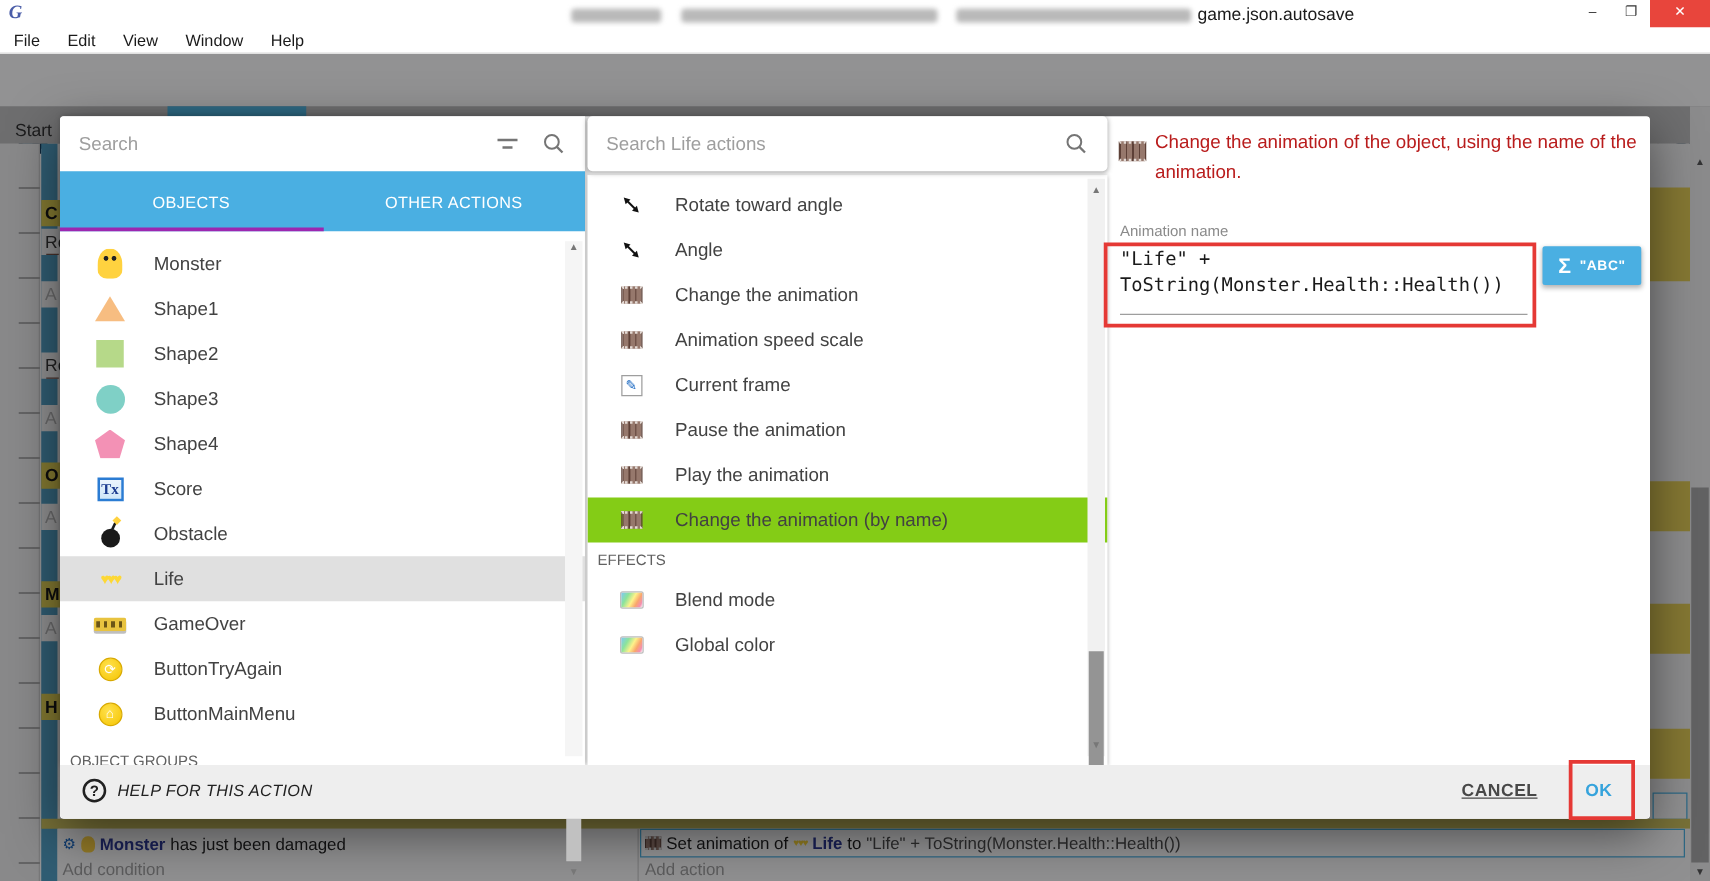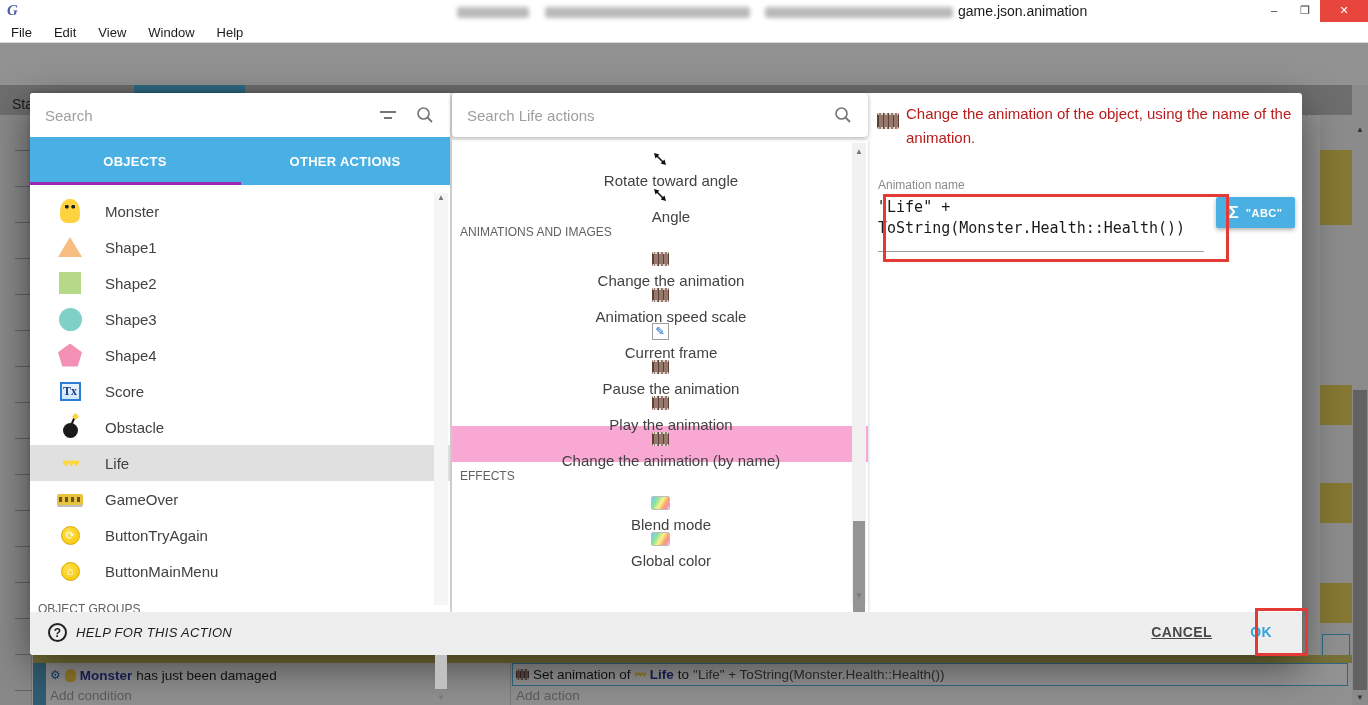--- a/index.html
+++ b/index.html
@@ -50,47 +50,47 @@
   .obj-name { font-weight:bold; color:#283593; }
   .add-ghost { position:absolute; font-size:13.5px; color:#9e9e9e; top:25px; }
   .action-box { position:absolute; left:466px; top:0; width:836px; height:23px; border:1px solid #49b2e3; background:#fff; display:flex; align-items:center; gap:4px; font-size:13.5px; color:#1a1a1a; padding-left:3px; white-space:nowrap; }
   .gear-mini { color:#1565c0; font-size:12px; }
   .monster-mini { width:11px; height:13px; background:#ffd23f; border-radius:45% 45% 35% 35%; display:inline-block; }
   .film-mini { width:13px; height:11px; background:repeating-linear-gradient(90deg,#5d4037 0 1px,#96786c 1px 4px); border-top:2px dotted #ddd; border-bottom:2px dotted #ddd; display:inline-block; }
   .hearts-mini { color:#fdd835; font-size:8px; letter-spacing:-1px; }
   .expr-gray { color:#4a4a4a; }
 
   
-  .dialog { position:absolute; left:30px; top:93px; width:1272px; height:562px; background:#fff; border-radius:3px; box-shadow:0 12px 40px rgba(0,0,0,.5); z-index:10; }
+  .dialog { position:absolute; left:48px; top:93px; width:1272px; height:562px; background:#fff; border-radius:3px; box-shadow:0 12px 40px rgba(0,0,0,.5); z-index:10; }
   .leftcard { position:absolute; left:0; top:0; width:420px; height:519px; background:#fff; box-shadow:1px 0 5px rgba(0,0,0,.28); border-radius:3px 0 0 0; }
   .searchrow { position:absolute; left:0; top:0; width:420px; height:44px; display:flex; align-items:center; }
   .searchrow input { border:none; outline:none; background:transparent; font:15px "Liberation Sans",sans-serif; color:#333; flex:1; margin-left:15px; }
   .searchrow input::placeholder { color:#9e9e9e; }
   .filter-ic { width:18px; height:12px; margin-right:18px; position:relative; }
   .filter-ic::before { content:""; position:absolute; left:0; top:2px; width:16px; height:2px; background:#757575; }
   .filter-ic::after { content:""; position:absolute; left:4px; top:8px; width:8px; height:2px; background:#757575; }
   .mag { width:18px; height:18px; margin-right:16px; flex:none; }
   .tabs { position:absolute; left:0; top:44px; width:420px; height:48px; background:#4aafe2; display:flex; }
-  .tab { flex:1; display:flex; align-items:center; justify-content:center; color:#fff; font-size:13px; font-weight:bold; letter-spacing:.3px; }
+  .tab { flex:1; display:flex; align-items:center; justify-content:center; color:#fff; font-size:13px; font-weight:normal; letter-spacing:.3px; }
   .tab-underline { position:absolute; left:0; bottom:0; width:211px; height:3px; background:#9c27b0; }
   .objlist { position:absolute; left:0; top:92px; width:420px; height:427px; overflow:hidden; padding-top:8px; }
   .obj-row { height:36px; display:flex; align-items:center; padding-left:27px; }
   .obj-row.selected { background:#e0e0e0; }
   .oicon { width:26px; height:26px; display:flex; align-items:center; justify-content:center; margin-right:22px; flex:none; }
   .olabel, .alabel { font-size:15px; color:#424242; }
   .sec-header { display:block; height:28px; line-height:28px; padding-left:8px; font-size:12px; color:#616161; }
   .group-header { margin-top:6px; }
 
   .midwrap { position:absolute; left:422px; top:0; width:416px; height:519px; }
   .midsearch { position:absolute; left:0; top:0; width:416px; height:44px; background:#fff; border-radius:4px; box-shadow:0 1px 4px rgba(0,0,0,.35); display:flex; align-items:center; z-index:2; }
   .midsearch input { border:none; outline:none; background:transparent; font:15px "Liberation Sans",sans-serif; color:#333; flex:1; margin-left:15px; }
   .midsearch input::placeholder { color:#9e9e9e; }
   .actlist { position:absolute; left:0; top:47px; width:416px; height:472px; background:#fff; box-shadow:0 1px 3px rgba(0,0,0,.25); overflow:hidden; padding-top:6px; }
-  .act-row { height:36px; display:flex; align-items:center; padding-left:22px;flex-direction:column; }
-  .act-row.selected { background:#f9a8d4;text-align:center; }
+  .act-row { height:36px; display:flex; align-items:center; padding-left:22px; }
+  .act-row.selected { background:#84cc16;text-align:center; }
   .aicon { width:26px; height:26px; display:flex; align-items:center; justify-content:center; margin-right:22px; flex:none; }
 
   
   .cardscroll { position:absolute; width:14px; background:#f5f5f5; }
   .cardscroll .thumb { position:absolute; left:1px; width:12px; background:#c1c1c1; }
   .cardscroll .thumb.dark { background:#949494; }
   .cs-arrow { position:absolute; width:14px; text-align:center; font-size:8px; color:#777; }
 
   
   .detail { position:absolute; left:838px; top:0; width:434px; height:519px; }
@@ -133,21 +133,21 @@
   .ic-rainbow { width:19px; height:14px; border:1px solid #bdbdbd; border-radius:2px; background:linear-gradient(120deg,#7ec8f7 0%,#8ce39b 28%,#fef28a 52%,#f9a66c 72%,#f48fb1 88%,#ffffff 100%); }
 </style>
 </head>
 <body>
 
 <div class="titlebar">
   <span class="logo">G</span>
   <div class="blur-seg" style="left:457px;width:72px;"></div>
   <div class="blur-seg" style="left:545px;width:205px;"></div>
   <div class="blur-seg" style="left:765px;width:188px;"></div>
-  <span class="win-title">game.json.animation</span>
+  <span class="win-title">game.json.autosave</span>
   <div class="winbtn" style="left:1258px;width:32px;">–</div>
   <div class="winbtn" style="left:1290px;width:30px;">❐</div>
   <div class="winbtn close" style="left:1320px;width:48px;">✕</div>
 </div>
 
 <div class="menubar" id="menu-bar">
     <span class="menu-item">File</span>
     <span class="menu-item">Edit</span>
     <span class="menu-item">View</span>
     <span class="menu-item">Window</span>
@@ -421,21 +421,20 @@
         <div class="act-row">
           <span class="aicon">
             <svg width="16" height="16" viewBox="0 0 16 16">
               <line x1="4" y1="4" x2="12" y2="12" stroke="#111" stroke-width="1.6"></line>
               <path d="M2 2l5.4 1.5L3.5 7.4z" fill="#111"></path>
               <path d="M14 14l-5.4-1.5 3.9-3.9z" fill="#111"></path>
             </svg>
           </span>
           <span class="alabel">Angle</span>
         </div>
-        <span class="sec-header">ANIMATIONS AND IMAGES</span>
         <div class="act-row">
           <span class="aicon">
             <span class="ic-film"></span>
           </span>
           <span class="alabel">Change the animation</span>
         </div>
         <div class="act-row">
           <span class="aicon">
             <span class="ic-film"></span>
           </span>

